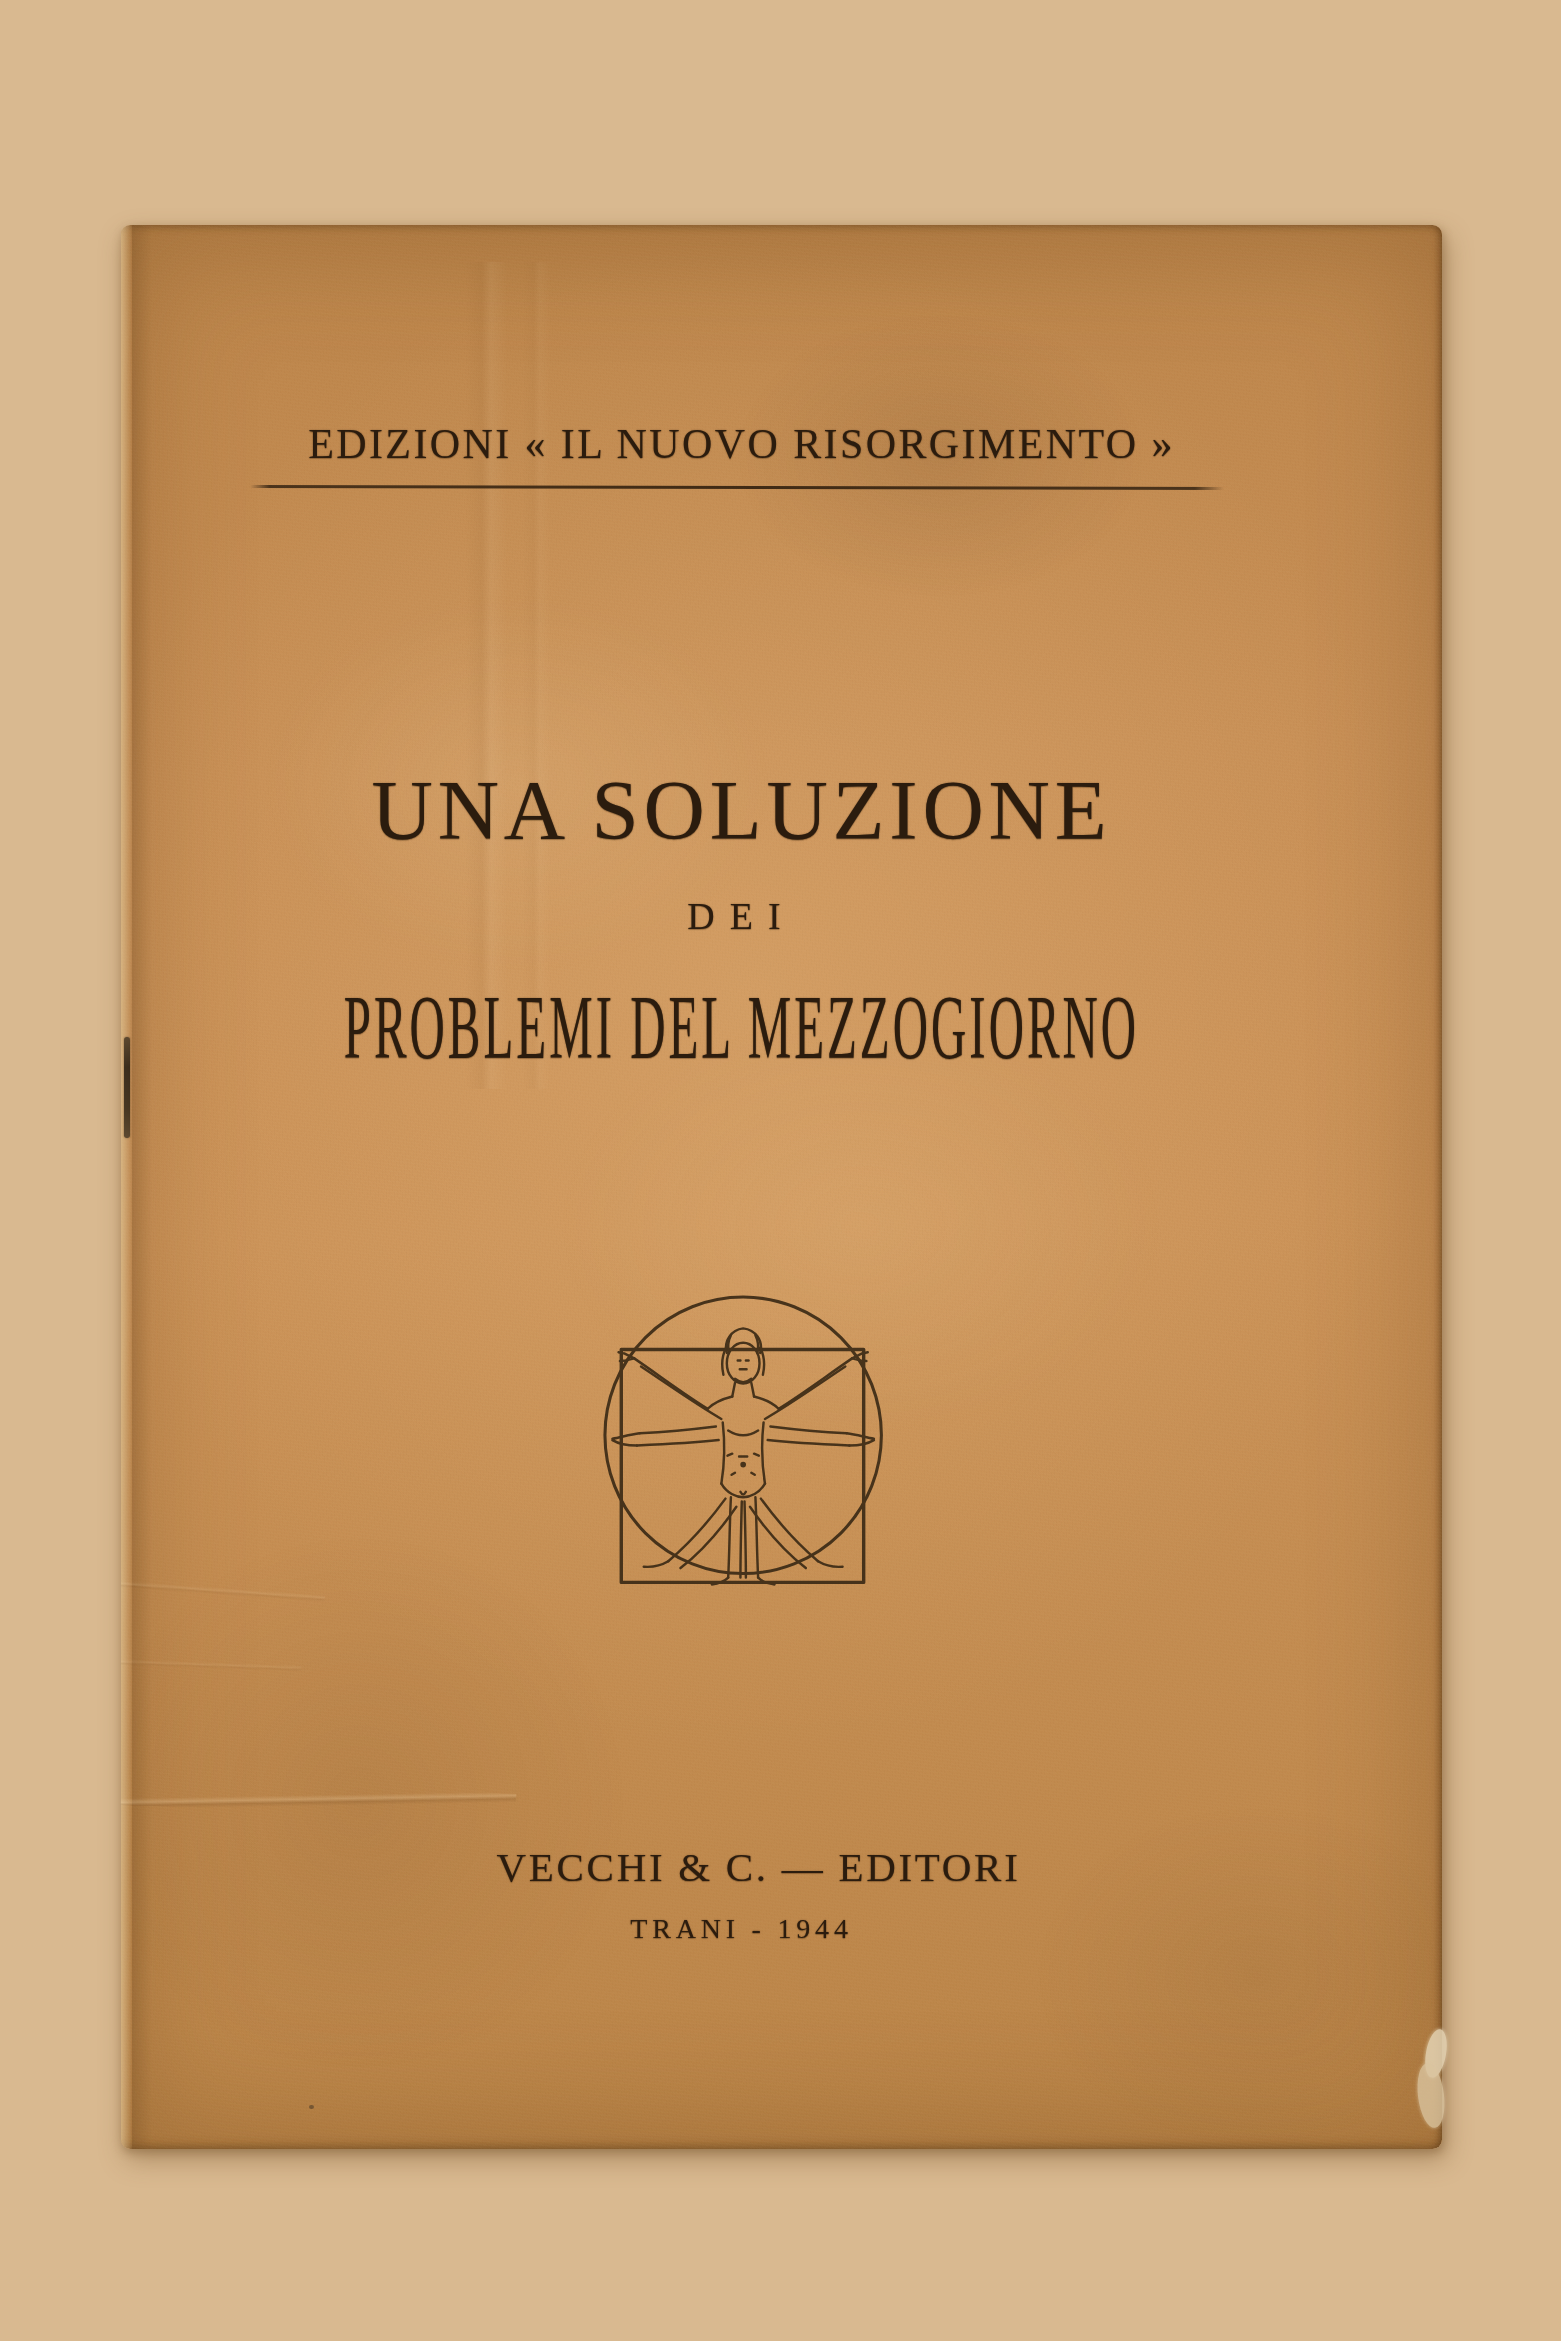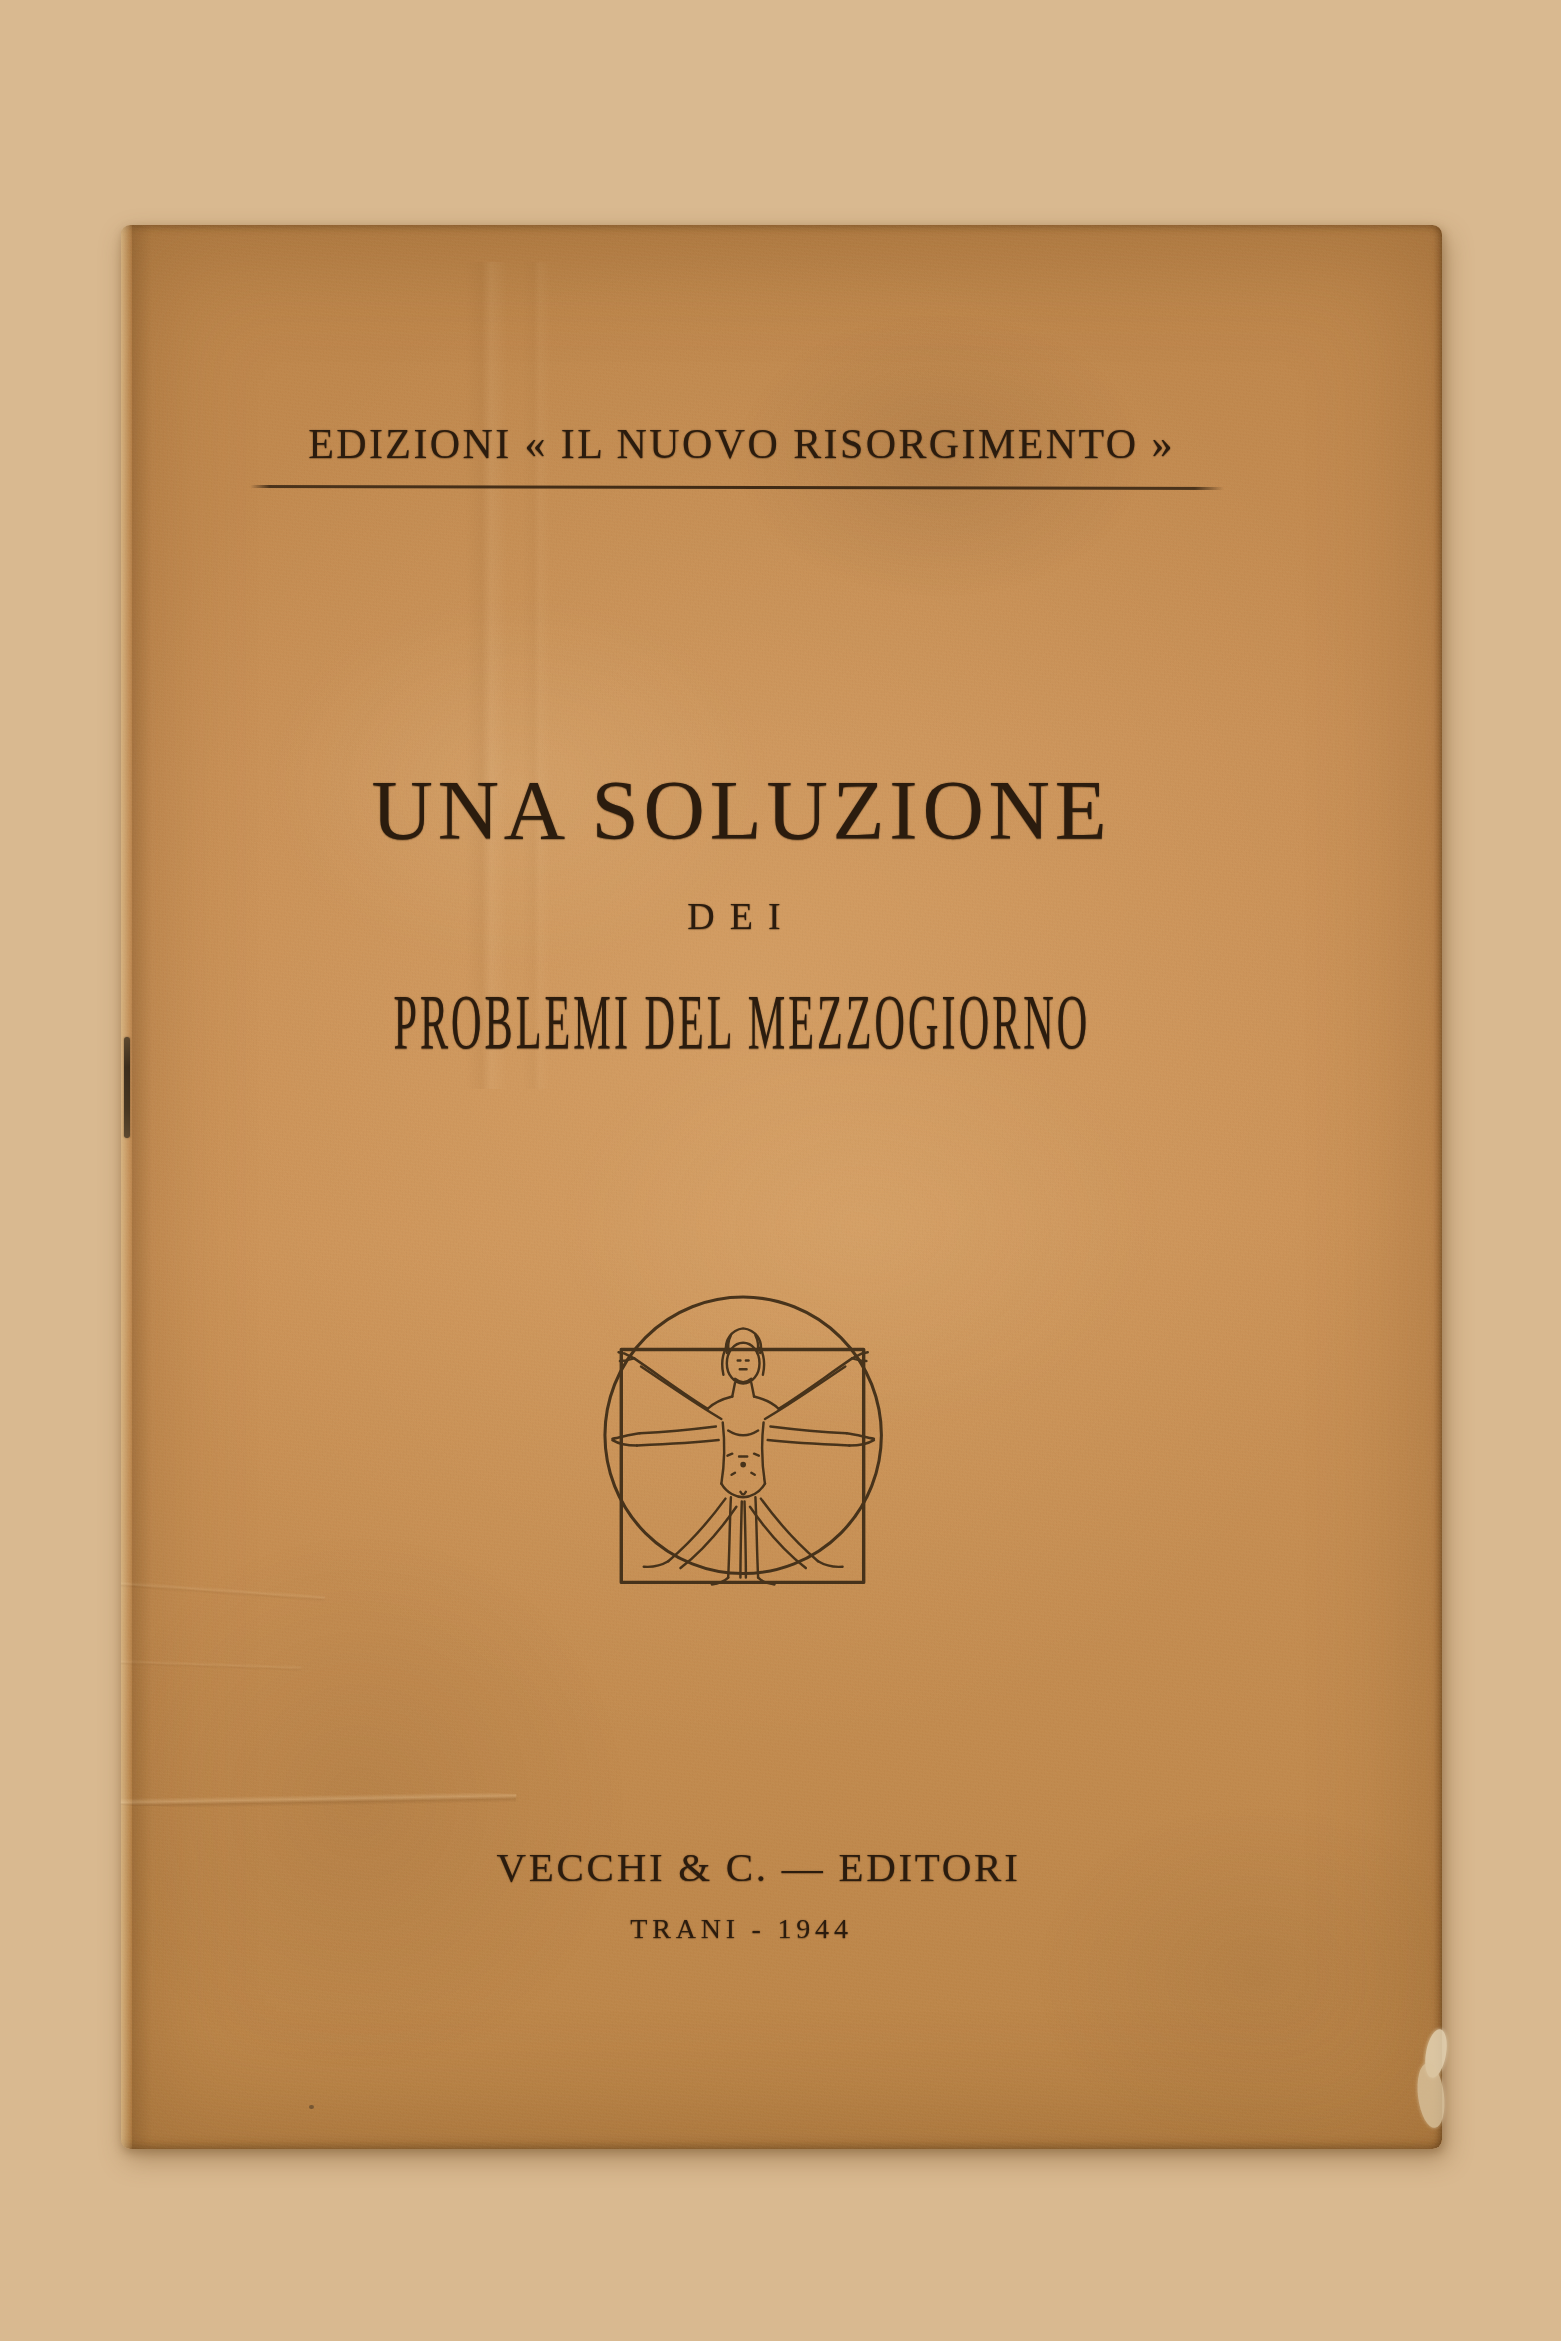--- a/index.html
+++ b/index.html
@@ -30,21 +30,21 @@
   .content{position:absolute;left:0;top:12px;width:1241px;height:100%;margin-top:12px;}
   .ink{position:absolute;left:0;width:100%;text-align:center;color:#2b1c0e;white-space:nowrap;
        line-height:1;text-shadow:0 0 1.4px rgba(46,28,12,.55),0 0.7px 0.7px rgba(92,60,25,.35);}
   .pubseries{top:174px;font-size:42px;letter-spacing:2.4px;}
   .rule{position:absolute;left:129px;top:237px;width:974px;height:3.4px;border-radius:2px;opacity:.88;
         background:linear-gradient(90deg,rgba(46,29,12,0) 0%,#3a2714 2%,#2e1d0c 50%,#3a2714 97%,rgba(46,29,12,0) 100%);
         transform:rotate(.12deg);}
   .author{top:335px;font-size:41px;letter-spacing:2.7px;}
   .title1{top:519px;font-size:85px;letter-spacing:4.8px;}
   .title2{top:648px;font-size:38px;letter-spacing:15px;}
-  .title3{top:733px;font-size:57px;}
+  .title3{top:733px;font-size:66px;}
   .title3 .condense{display:inline-block;transform:scale(.74,1.38);transform-origin:50% 0;letter-spacing:4.1px;}
   .imprint{top:1598px;font-size:41px;letter-spacing:2.7px;padding-left:17px;}
   .placeyear{top:1666px;font-size:28px;letter-spacing:4.8px;}
   .emblem{position:absolute;left:471px;top:1044px;width:303px;height:303px;opacity:.92;}
   .staple{position:absolute;left:3.4px;top:812px;width:5.4px;height:101px;border-radius:2.7px;
           background:linear-gradient(180deg,#4a3a26,#241b10 30%,#302516 70%,#4a3a26);opacity:.85;
           box-shadow:0 0 2px rgba(40,28,12,.6);}
   .edge-light{position:absolute;left:0;top:0;width:11px;height:100%;border-radius:9.5px 0 0 9.5px;
           background:linear-gradient(90deg,rgba(244,216,166,.55),rgba(244,216,166,0));}
   .edge-dark{position:absolute;left:11px;top:0;width:20.4px;height:100%;

